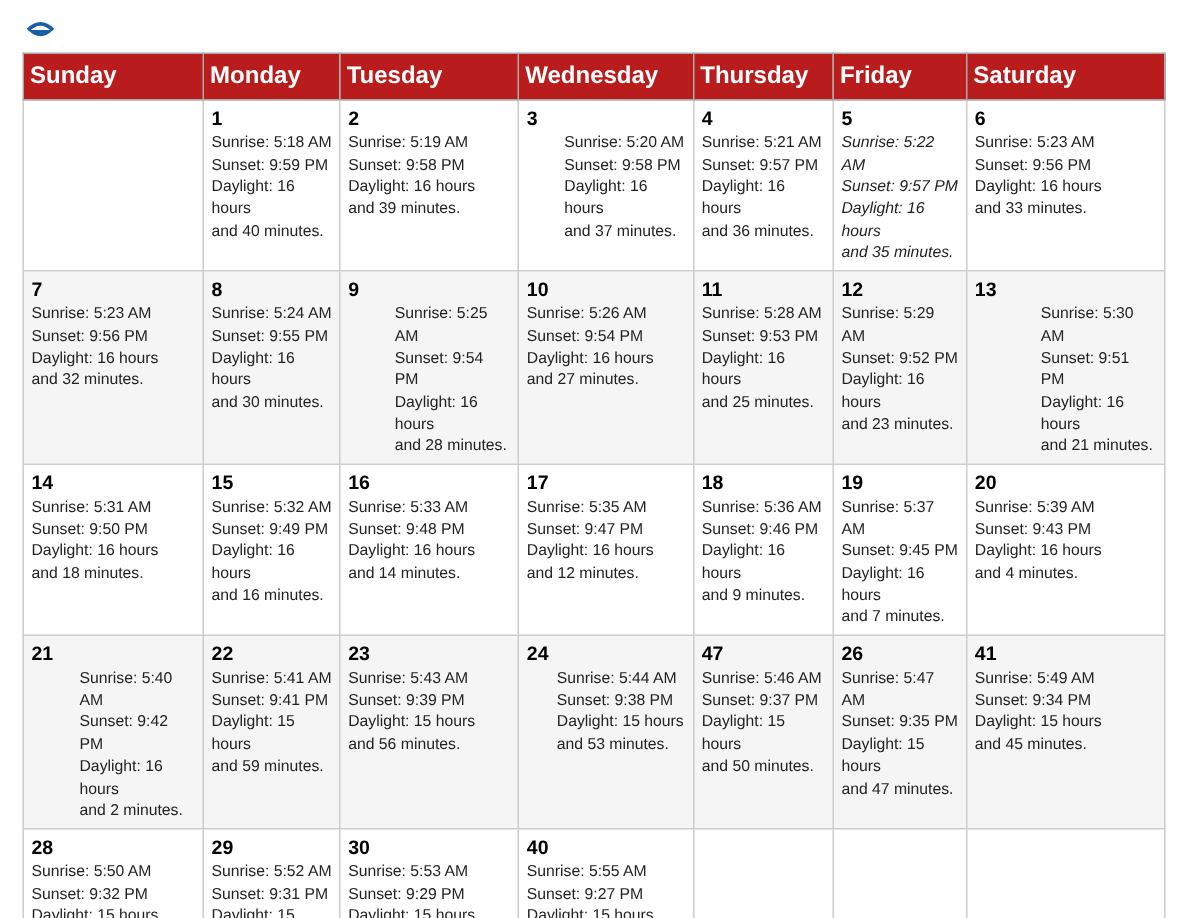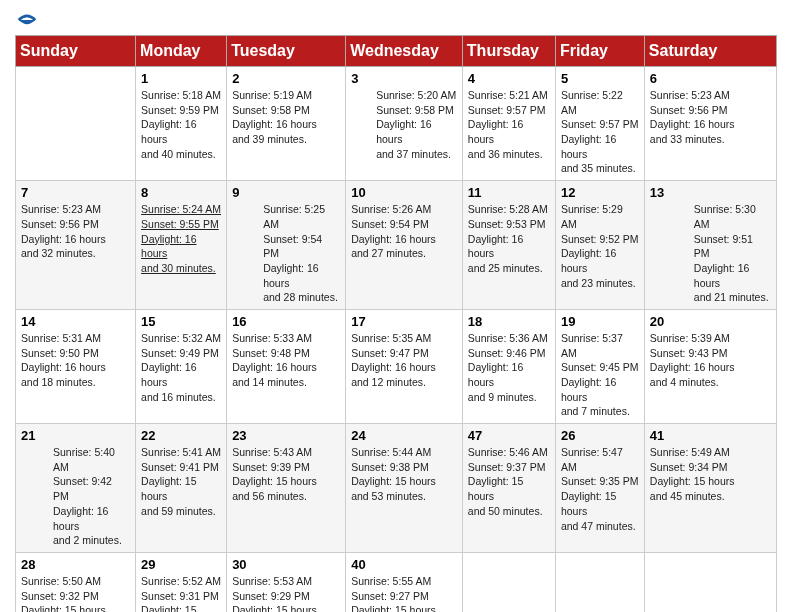--- a/index.html
+++ b/index.html
@@ -82,21 +82,21 @@
           </td>
           <td>
             <span class="day-number">4</span>
             <div class="day-info" style="white-space: pre-line;">Sunrise: 5:21 AM
 Sunset: 9:57 PM
 Daylight: 16 hours
 and 36 minutes.</div>
           </td>
           <td>
             <span class="day-number">5</span>
-            <div class="day-info" style="white-space: pre-line;">Sunrise: 5:22 AM
+            <div class="day-info" style="white-space: pre-line; font-style: italic;">Sunrise: 5:22 AM
 Sunset: 9:57 PM
 Daylight: 16 hours
 and 35 minutes.</div>
           </td>
           <td>
             <span class="day-number">6</span>
             <div class="day-info" style="white-space: pre-line;">Sunrise: 5:23 AM
 Sunset: 9:56 PM
 Daylight: 16 hours
 and 33 minutes.</div>
@@ -105,21 +105,21 @@
         <tr>
           <td>
             <span class="day-number">7</span>
             <div class="day-info" style="white-space: pre-line;">Sunrise: 5:23 AM
 Sunset: 9:56 PM
 Daylight: 16 hours
 and 32 minutes.</div>
           </td>
           <td>
             <span class="day-number">8</span>
-            <div class="day-info" style="white-space: pre-line; text-decoration: underline;">Sunrise: 5:24 AM
+            <div class="day-info" style="white-space: pre-line;">Sunrise: 5:24 AM
 Sunset: 9:55 PM
 Daylight: 16 hours
 and 30 minutes.</div>
           </td>
           <td>
             <span class="day-number">9</span>
             <div class="day-info" style="white-space: pre-line; margin-left: 31px;">Sunrise: 5:25 AM
 Sunset: 9:54 PM
 Daylight: 16 hours
 and 28 minutes.</div>
@@ -221,21 +221,21 @@
           </td>
           <td>
             <span class="day-number">23</span>
             <div class="day-info" style="white-space: pre-line;">Sunrise: 5:43 AM
 Sunset: 9:39 PM
 Daylight: 15 hours
 and 56 minutes.</div>
           </td>
           <td>
             <span class="day-number">24</span>
-            <div class="day-info" style="white-space: pre-line;">Sunrise: 5:44 AM
+            <div class="day-info" style="white-space: pre-line; margin-left: 20px;">Sunrise: 5:44 AM
 Sunset: 9:38 PM
 Daylight: 15 hours
 and 53 minutes.</div>
           </td>
           <td>
             <span class="day-number">47</span>
             <div class="day-info" style="white-space: pre-line;">Sunrise: 5:46 AM
 Sunset: 9:37 PM
 Daylight: 15 hours
 and 50 minutes.</div>

